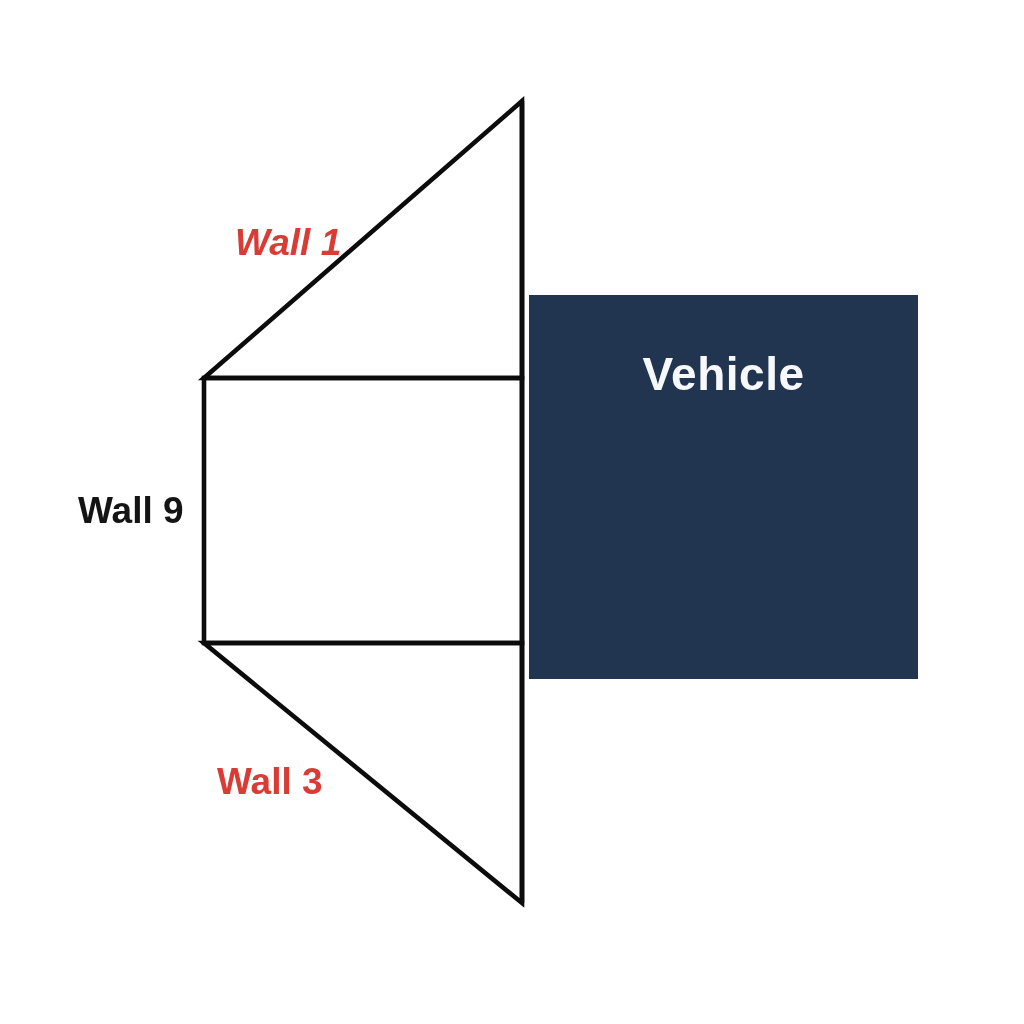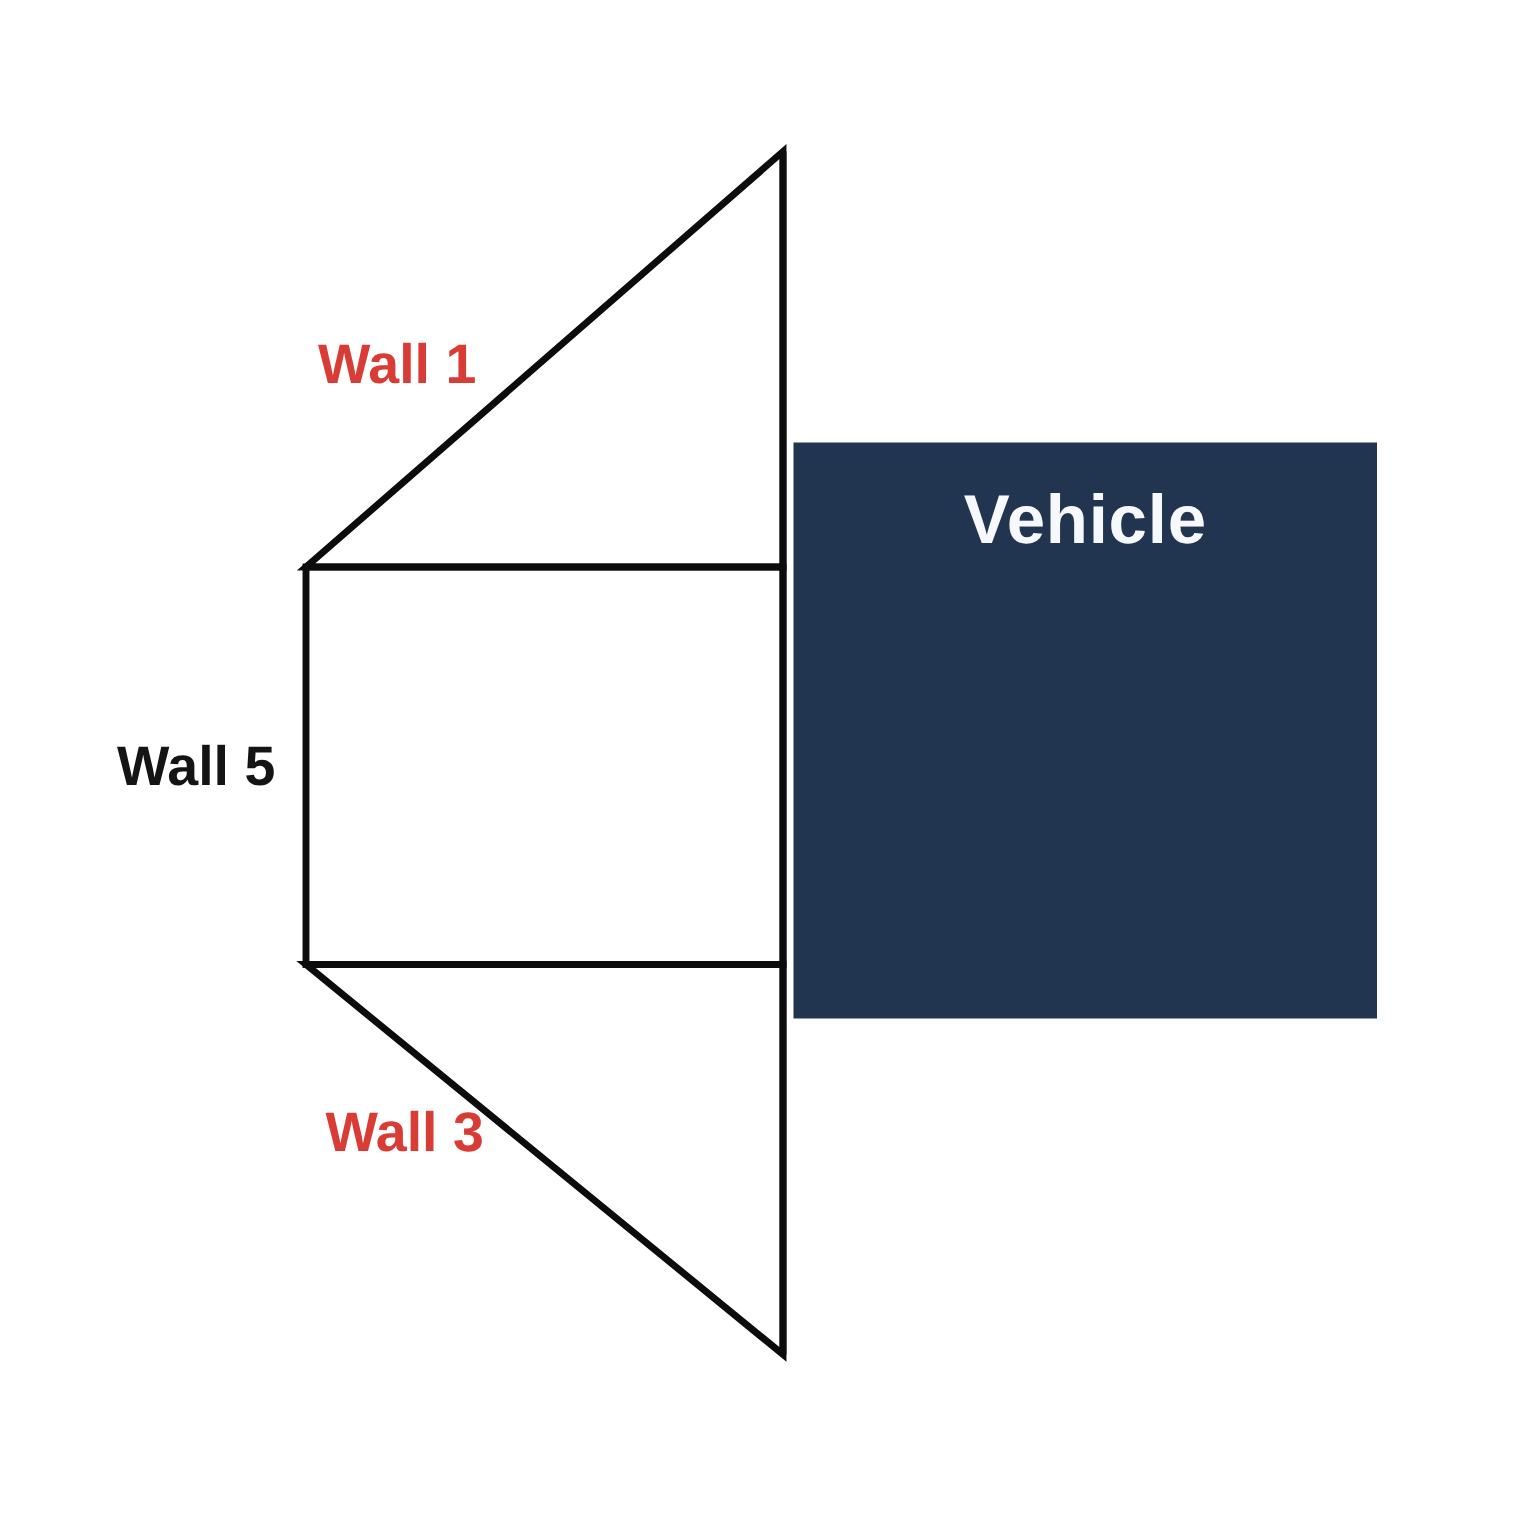--- a/index.html
+++ b/index.html
@@ -45,33 +45,34 @@
     align-items: center;
     padding-top: 20px;
   }
   .vehicle .vline {
     color: var(--vehicle-text, #f6f8fb);
     font-size: 46px;
     font-weight: 700;
     line-height: 62px;
     letter-spacing: 0.5px;
     white-space: nowrap;
+    margin-top: 28px;
   }
   .lbl {
     position: absolute;
     font-weight: 700;
     font-size: 37px;
     line-height: 1;
     white-space: nowrap;
   }
   .lbl.red  { color: var(--wall-accent, #d93b35); }
   .lbl.dark { color: var(--wall-dark, #141414); }
-  #wall1-label { left: 212px; top: 224px; }
+  #wall1-label { left: 235px; top: 224px; font-style: italic; }
   #wall2-label { left: 78px;  top: 492px; }
-  #wall3-label { left: 217px; top: 736px; text-align: right; }
+  #wall3-label { left: 217px; top: 763px; text-align: right; }
 </style>
 </head>
 <body>
 
 <div class="stage">
 
   <svg class="outline" viewBox="0 0 1024 1024" aria-hidden="true">
 
     <polygon class="shape" points="522,101 204,378 522,378"></polygon>
 
@@ -81,17 +82,17 @@
 
     <line class="shape" x1="522" y1="101" x2="522" y2="903"></line>
   </svg>
 
   <div class="vehicle">
     <div class="vline">Vehicle</div>
   </div>
 
   <div class="lbl red" id="wall1-label">Wall 1</div>
 
-  <div class="lbl dark" id="wall2-label">Wall 5</div>
+  <div class="lbl dark" id="wall2-label">Wall 9</div>
 
   <div class="lbl red" id="wall3-label">Wall 3</div>
 
 </div>
 
 </body></html>

